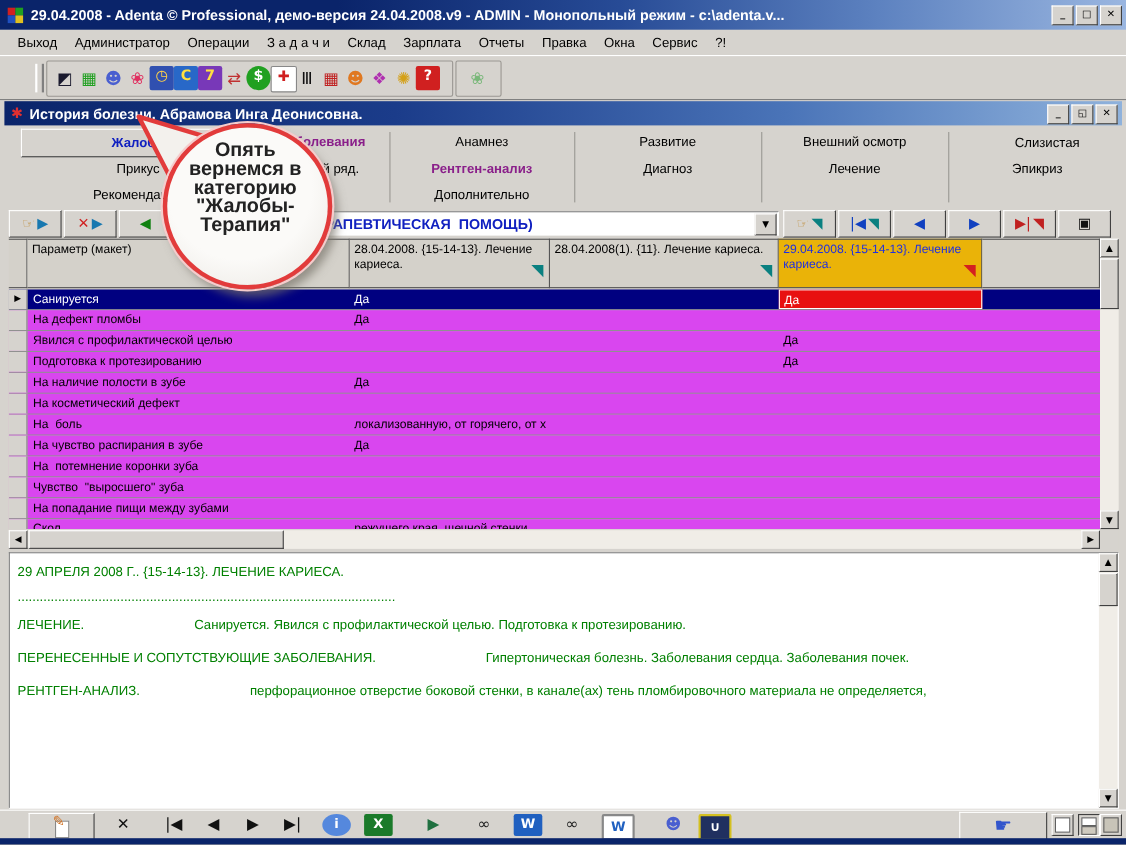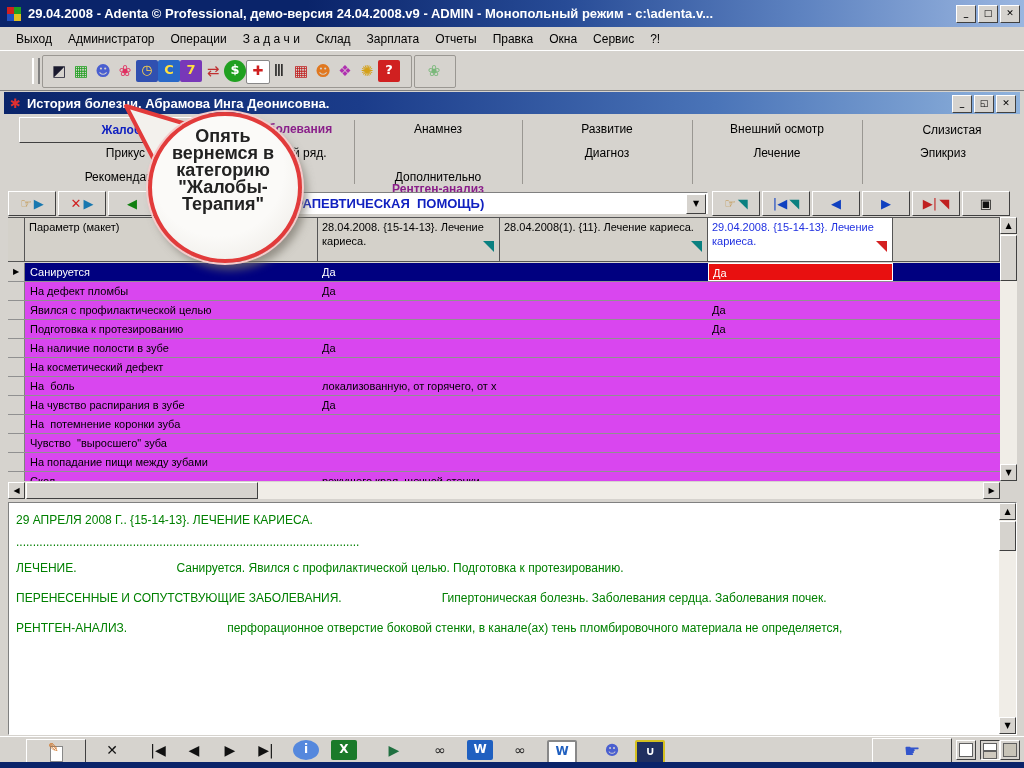--- a/index.html
+++ b/index.html
@@ -48,21 +48,21 @@
      border-top:1px solid #808080;border-left:1px solid #808080;border-bottom:1px solid #fff;border-right:1px solid #fff;
      box-sizing:border-box;}
   .combo .val{position:absolute;left:113px;top:3px;color:#1020c0;font-weight:bold;font-size:13px;white-space:pre;}
   .combo .drop{position:absolute;right:1px;top:1px;width:18px;height:18px;background:#d6d3ce;
      border-top:1px solid #fff;border-left:1px solid #fff;border-right:1px solid #404040;border-bottom:1px solid #404040;
      text-align:center;line-height:18px;font-size:8px;font-family:"DejaVu Sans",sans-serif;}
   
   .grid{left:8px;top:217px;width:1009px;height:283px;background:#d6d3ce;}
   .hcell{position:absolute;top:0;height:45px;box-sizing:border-box;border-right:1px solid #555;border-bottom:1px solid #555;
      border-top:1px solid #555;background:#d4d1ca;font-size:11px;padding:2px 4px;line-height:14px;overflow:hidden;}
-  .hcell.hl{background:#ffffff;color:#2030e0;}
+  .hcell.hl{background:#eab308;color:#2030e0;}
   .flag{position:absolute;right:5px;bottom:9px;width:0;height:0;border-left:11px solid transparent;}
   .flag.teal{border-top:11px solid #0a8080;}
   .flag.red{border-top:11px solid #d42020;}
   .rows{position:absolute;left:0;top:46px;width:992px;height:218px;overflow:hidden;background:#dbd8d1;}
   .row{position:relative;width:992px;height:18px;border-bottom:1px solid #909090;background:#d946ef;}
   .row .ind{position:absolute;left:0;top:0;width:16px;height:18px;background:#d6d3ce;border-right:1px solid #808080;
      text-align:center;font-size:8px;line-height:18px;font-family:"DejaVu Sans",sans-serif;}
   .row .lbl{position:absolute;left:22px;top:3px;white-space:pre;}
   .row .v2{position:absolute;left:314px;top:3px;white-space:pre;}
   .row .v4{position:absolute;left:704px;top:3px;white-space:pre;}
@@ -170,21 +170,21 @@
     <div class="winbtn">✕</div>
   </div>
 
   <div class="abs tabs" id="tabs">
       <div class="tab selected" style="left: 15px; top: 3px; width: 213px;">Жалобы</div>
       <div class="tab" style="left: 15px; top: 27px; width: 213px;">Прикус</div>
       <div class="tab" style="left: 15px; top: 51px; width: 213px;">Рекомендации</div>
       <div class="tab accent" style="left: 228px; top: 3px; width: 122px;">Заболевания</div>
       <div class="tab" style="left: 228px; top: 27px; width: 122px;">Зубной ряд.</div>
       <div class="tab" style="left: 350px; top: 3px; width: 168px; text-align: center;">Анамнез</div>
-      <div class="tab accent" style="left: 350px; top: 27px; width: 168px; margin-top: 36px;">Рентген-анализ</div>
+      <div class="tab accent" style="left: 350px; top: 27px; width: 168px;">Рентген-анализ</div>
       <div class="tab" style="left: 350px; top: 51px; width: 168px;">Дополнительно</div>
       <div class="tab" style="left: 518px; top: 3px; width: 170px;">Развитие</div>
       <div class="tab" style="left: 518px; top: 27px; width: 170px;">Диагноз</div>
       <div class="tab" style="left: 688px; top: 3px; width: 170px;">Внешний осмотр</div>
       <div class="tab" style="left: 688px; top: 27px; width: 170px;">Лечение</div>
       <div class="tab" style="left: 858px; top: 4px; width: 156px; padding-left: 12px;">Слизистая</div>
       <div class="tab" style="left: 858px; top: 27px; width: 162px;">Эпикриз</div>
       <div class="tabsep" style="left: 228px;"></div>
       <div class="tabsep" style="left: 350px;"></div>
       <div class="tabsep" style="left: 518px;"></div>

